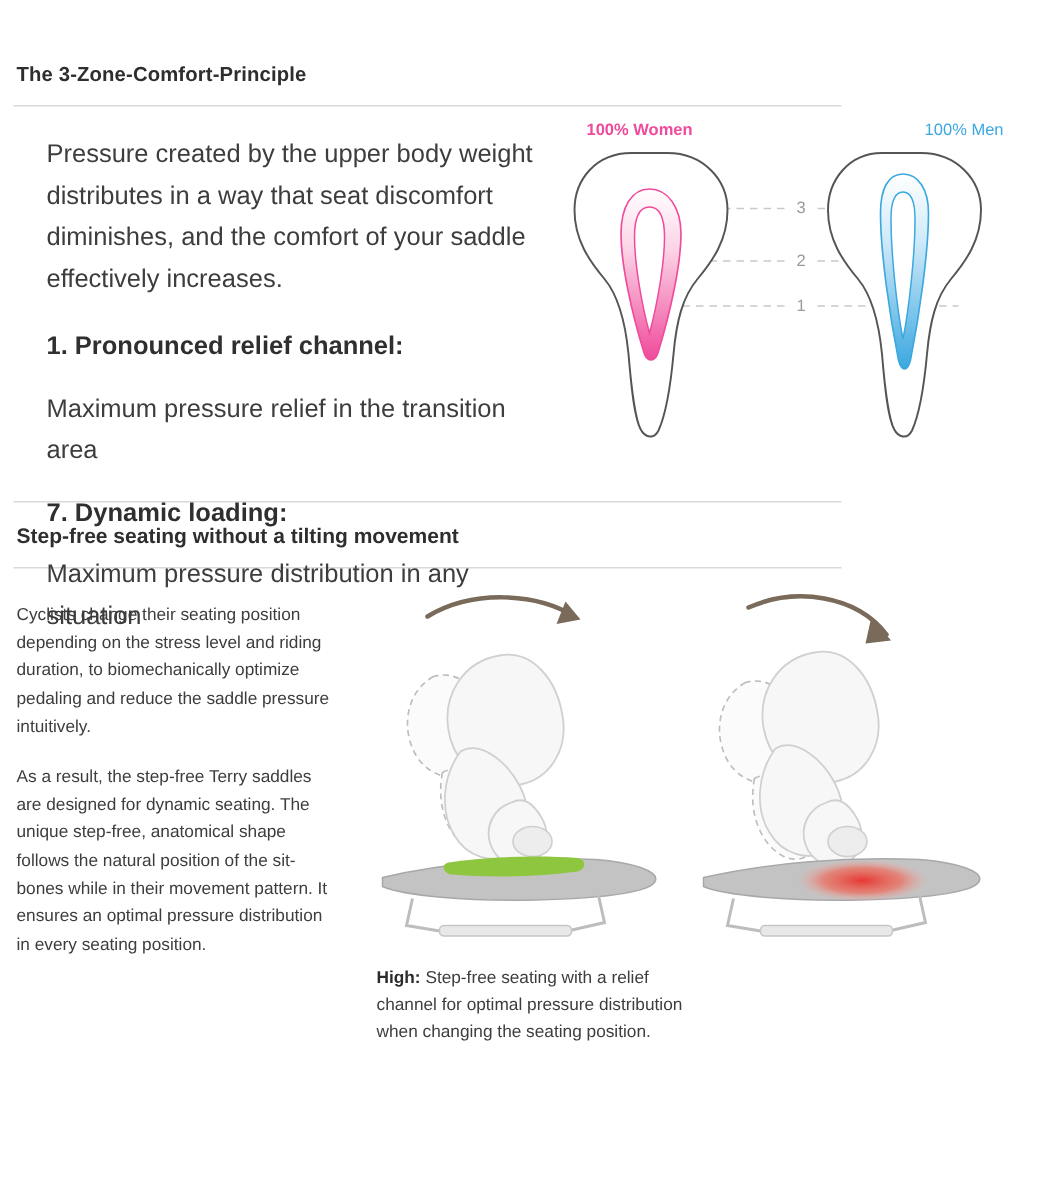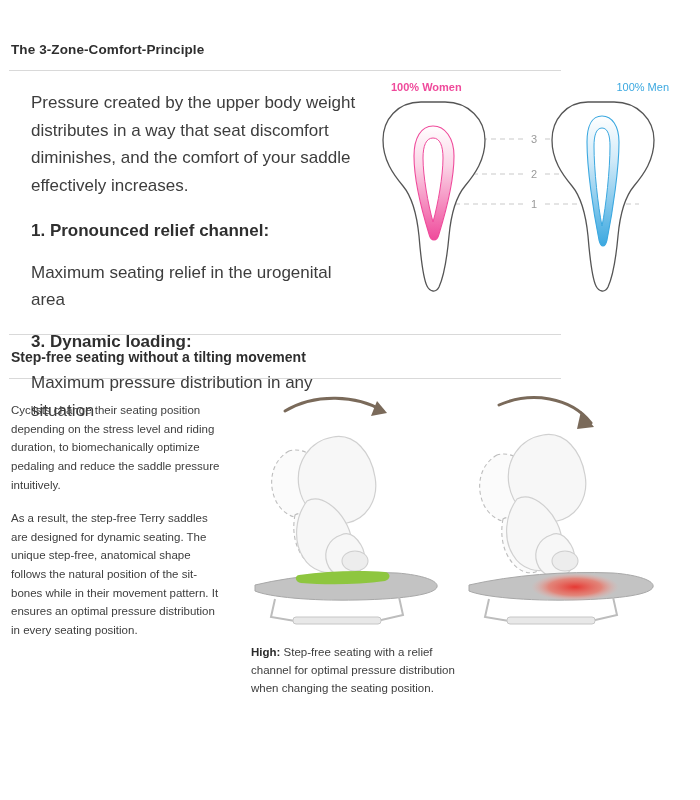--- a/index.html
+++ b/index.html
@@ -143,24 +143,24 @@
 
   <h2 class="section-title">The 3-Zone-Comfort-Principle</h2>
   <hr class="rule">
 
   <div class="sec1-body">
 
     <div class="sec1-text">
       <p class="lead">Pressure created by the upper body weight distributes in a way that seat discomfort diminishes, and the comfort of your saddle effectively increases.</p>
 
       <p class="bold-item">1. Pronounced relief channel:</p>
-      <p class="sub-item">Maximum seating relief in the urogenital area</p>
-
-
-      <p class="bold-item">3. Dynamic loading:</p>
+      <p class="sub-item">Maximum pressure relief in the transition area</p>
+
+
+      <p class="bold-item">7. Dynamic loading:</p>
       <p class="sub-item">Maximum pressure distribution in any situation</p>
     </div>
 
     <div class="saddle-area">
 
       <span class="label-women">100% Women</span>
       <span class="label-men">100% Men</span>
 
       <span class="zone-num z3">3</span>
       <span class="zone-num z2">2</span>

